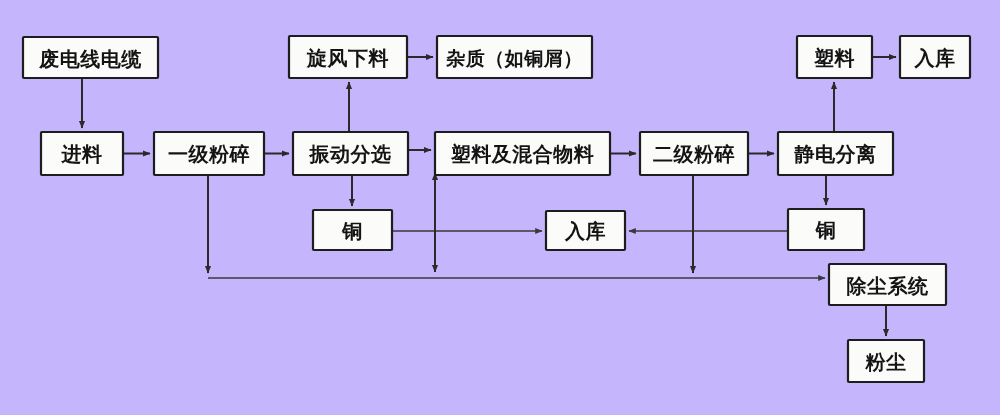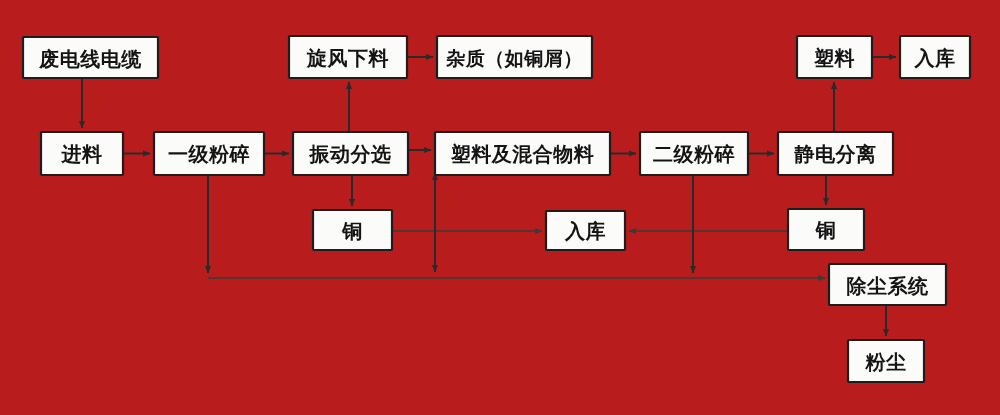--- a/index.html
+++ b/index.html
@@ -10,21 +10,21 @@
   body {
     width: 1000px;
     height: 415px;
     font-family: "DejaVu Sans", "Liberation Sans", sans-serif;
     overflow: hidden;
   }
   #flowchart-root {
     position: relative;
     width: 1000px;
     height: 415px;
-    background: #b91c1c;
+    background: #c4b5fd;
   }
   svg#diagram {
     display: block;
     width: 1000px;
     height: 415px;
   }
   .node-rect {
     fill: #fbfbfa;
     stroke: #1d1d1d;
     stroke-width: 2.2;

